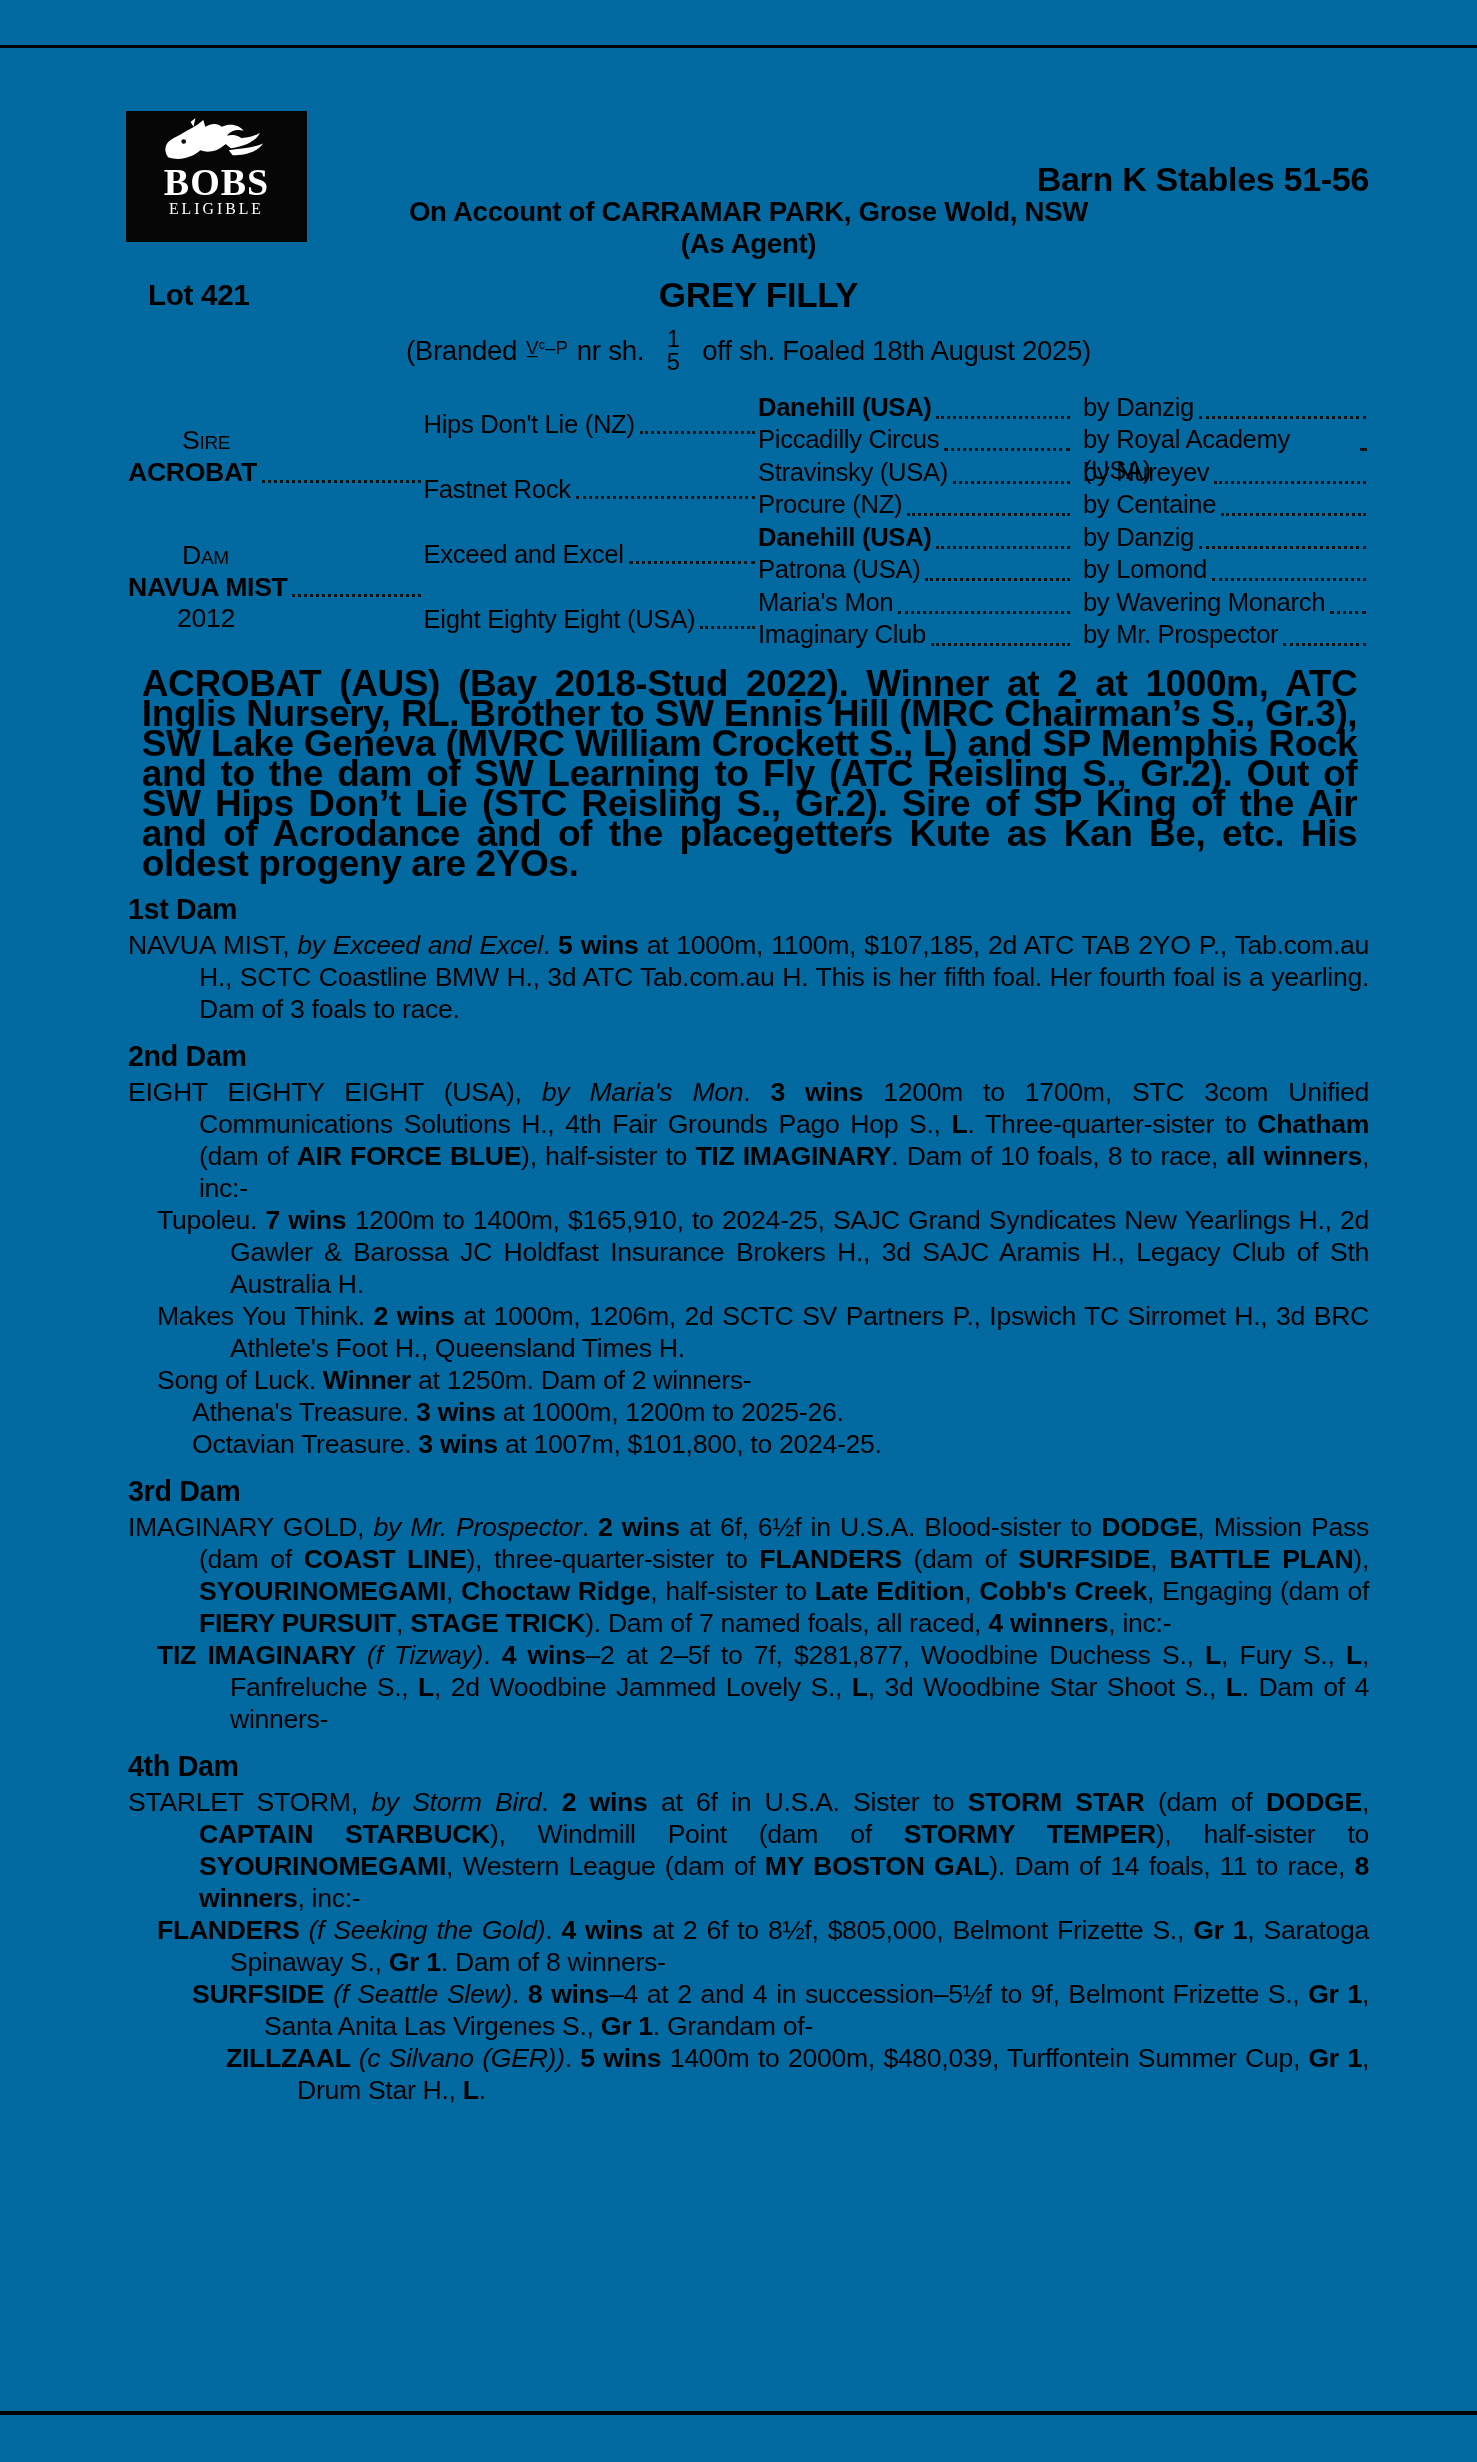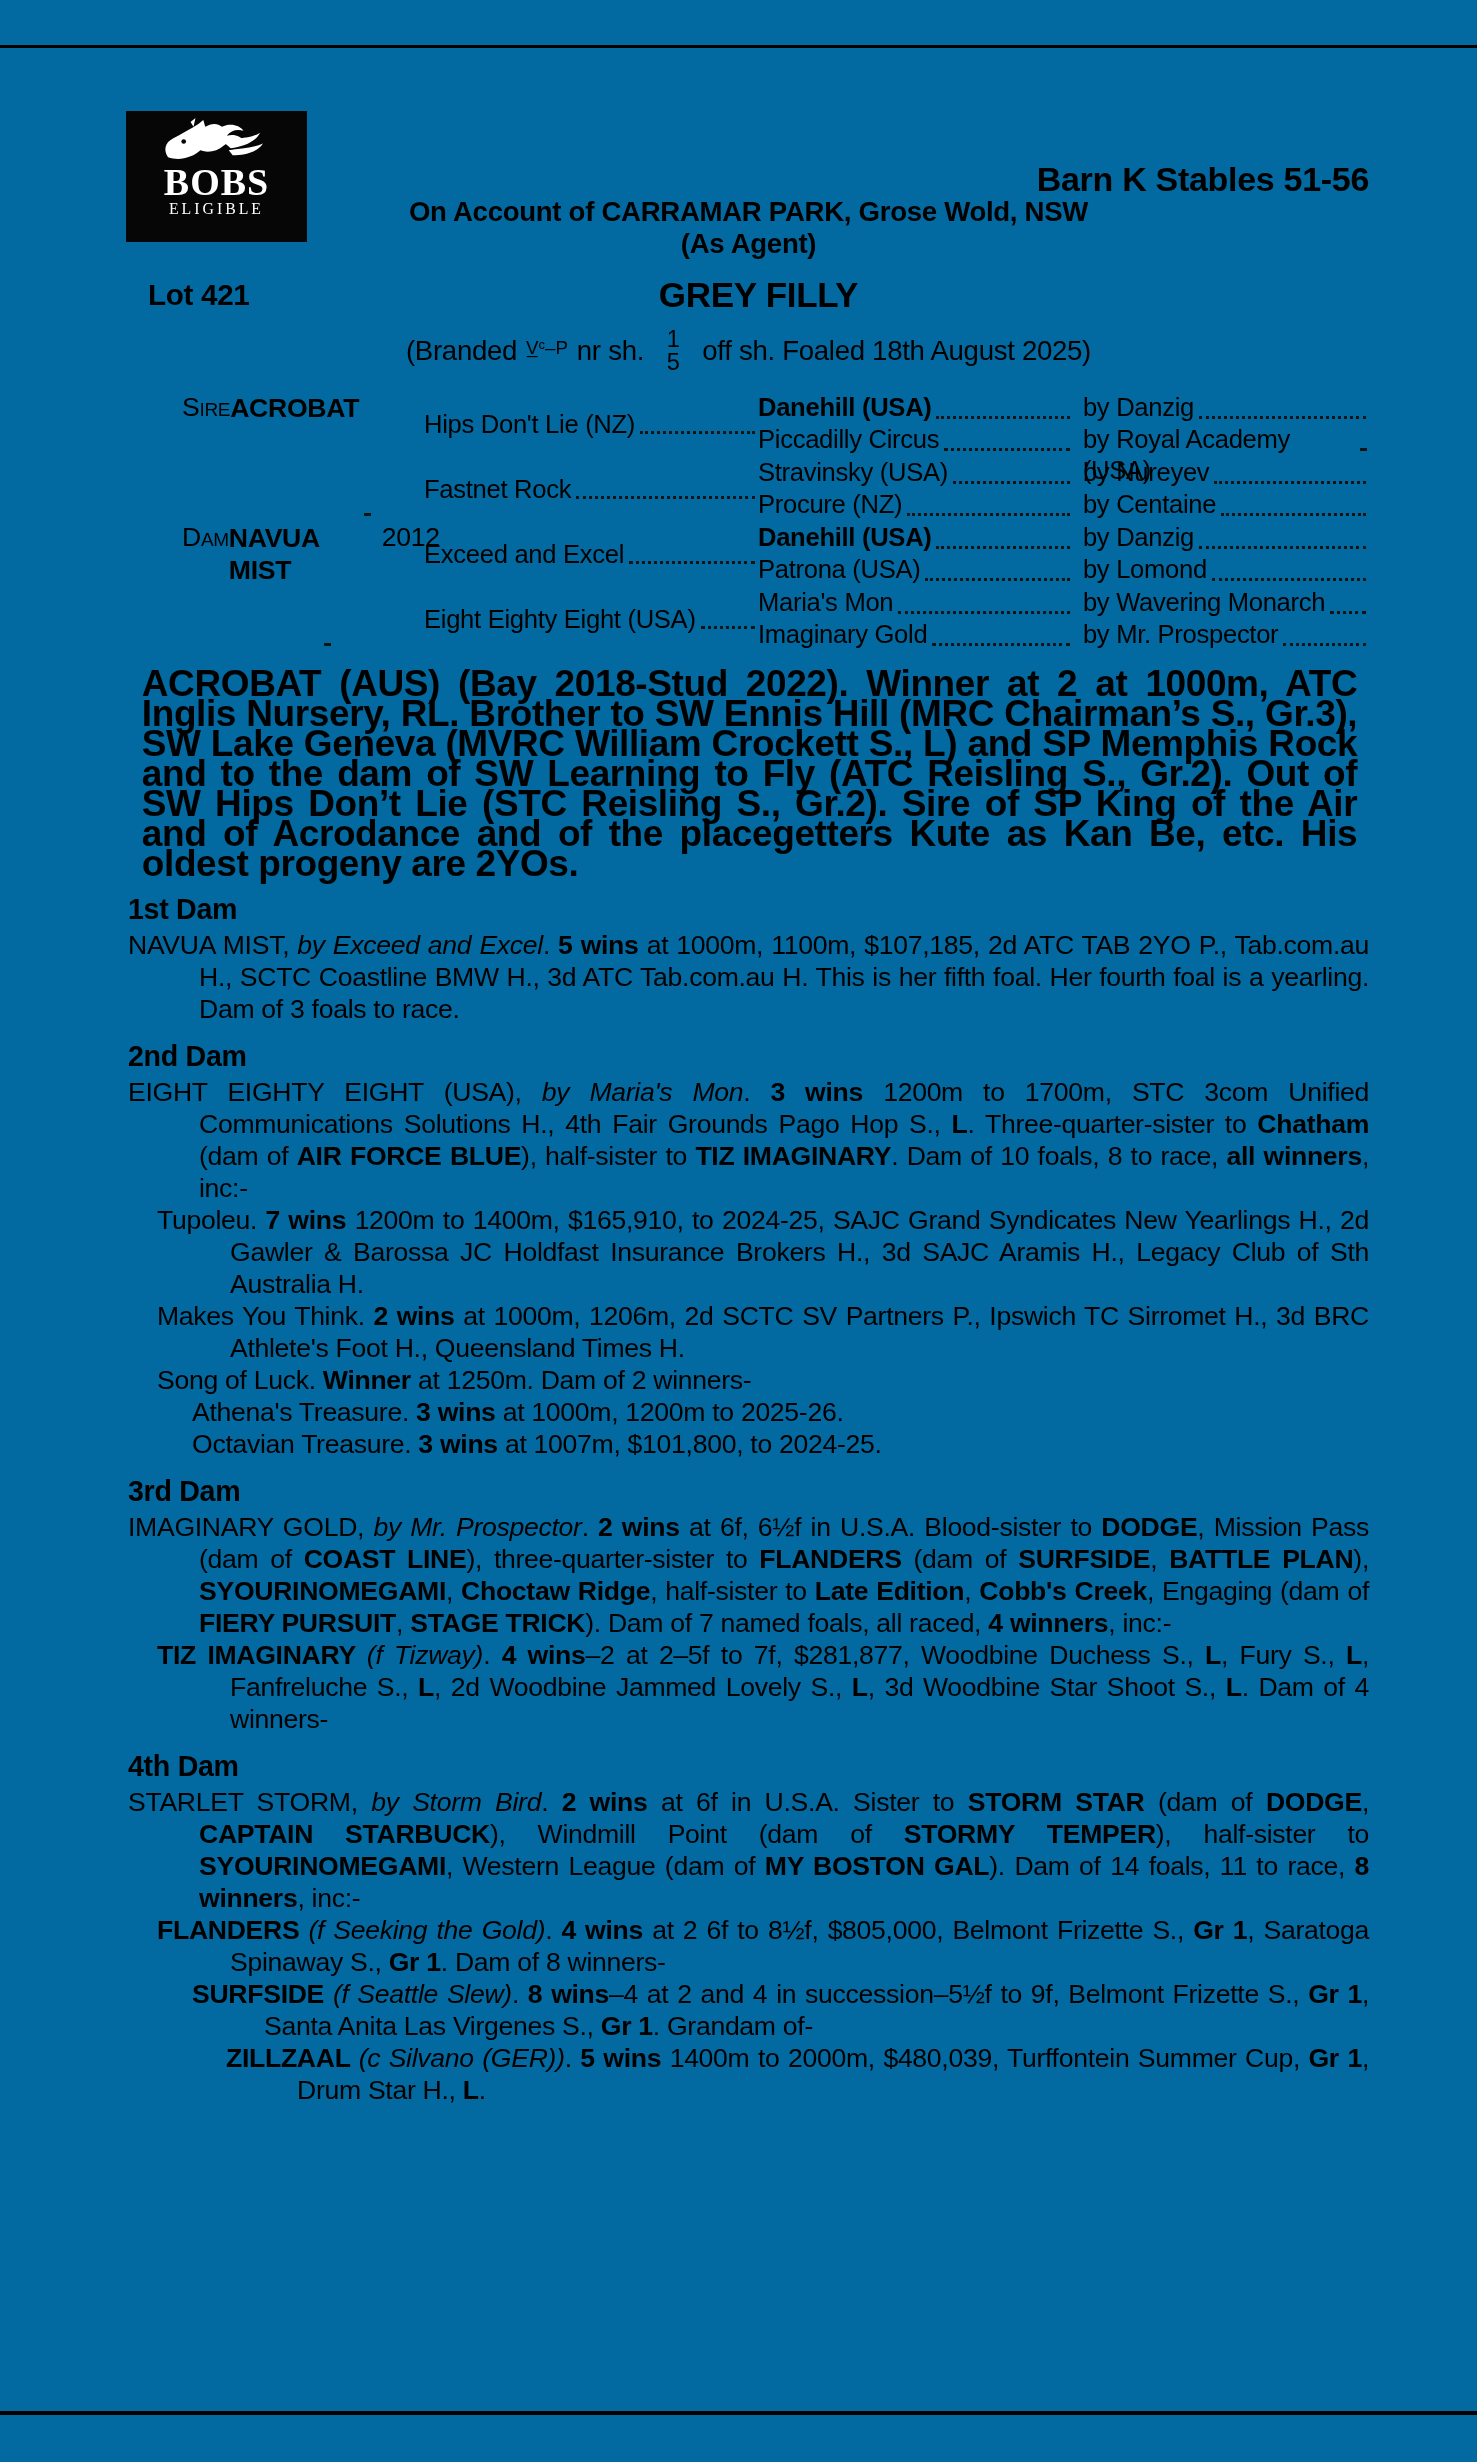--- a/index.html
+++ b/index.html
@@ -23,21 +23,21 @@
   .title{margin:0;text-align:center;font-weight:bold;font-size:35px;line-height:41px;}
   .branded{margin-top:3.9px;display:flex;justify-content:center;align-items:center;font-size:27.6px;height:59px;gap:8.9px;}
   .brand-glyph{font-size:18.7px;letter-spacing:0;position:relative;top:-3px;}
   .fraction{display:inline-flex;flex-direction:column;align-items:center;font-size:23.6px;line-height:22.7px;margin:0 13.8px;}
 
   
   .pedigree{display:flex;margin-top:11.8px;font-size:25.6px;}
   .ped-col1{width:296px;}
   .ped-col2{width:335px;}
   .ped-col3{width:611px;}
-  .ped-parent{height:130px;display:flex;flex-direction:row;}
+  .ped-parent{height:130px;display:flex;flex-direction:column;justify-content:center;}
   .ped-label{padding-left:54px;font-variant:small-caps;font-size:26.6px;line-height:30.5px;}
   .ped-name{display:flex;font-weight:bold;font-size:26.6px;line-height:32.5px;}
   .ped-year{padding-left:49px;font-size:26.6px;line-height:30.5px;}
   .ped-gp{height:65px;display:flex;flex-direction:column;justify-content:center;}
   .ped-gp .row{display:flex;line-height:30.5px;}
   .ped-row{height:32.5px;display:flex;line-height:30.5px;}
   .g3name{width:315px;display:flex;}
   .g3by{width:296px;display:flex;padding-left:9.9px;box-sizing:border-box;}
   .leader{flex:1 1 auto;min-width:5.9px;border-bottom:3px dotted #141414;margin:0 3px 5.9px 4.9px;align-self:flex-end;}
   .b{font-weight:bold;}
@@ -210,21 +210,21 @@
               <span>Maria's Mon</span>
               <span class="leader"></span>
             </div>
             <div class="g3by">
               <span>by Wavering Monarch</span>
               <span class="leader"></span>
             </div>
           </div>
           <div class="ped-row">
             <div class="g3name">
-              <span>Imaginary Gold</span>
+              <span>Imaginary Club</span>
               <span class="leader"></span>
             </div>
             <div class="g3by">
               <span>by Mr. Prospector</span>
               <span class="leader"></span>
             </div>
           </div>
         </div>
     </section>
 

